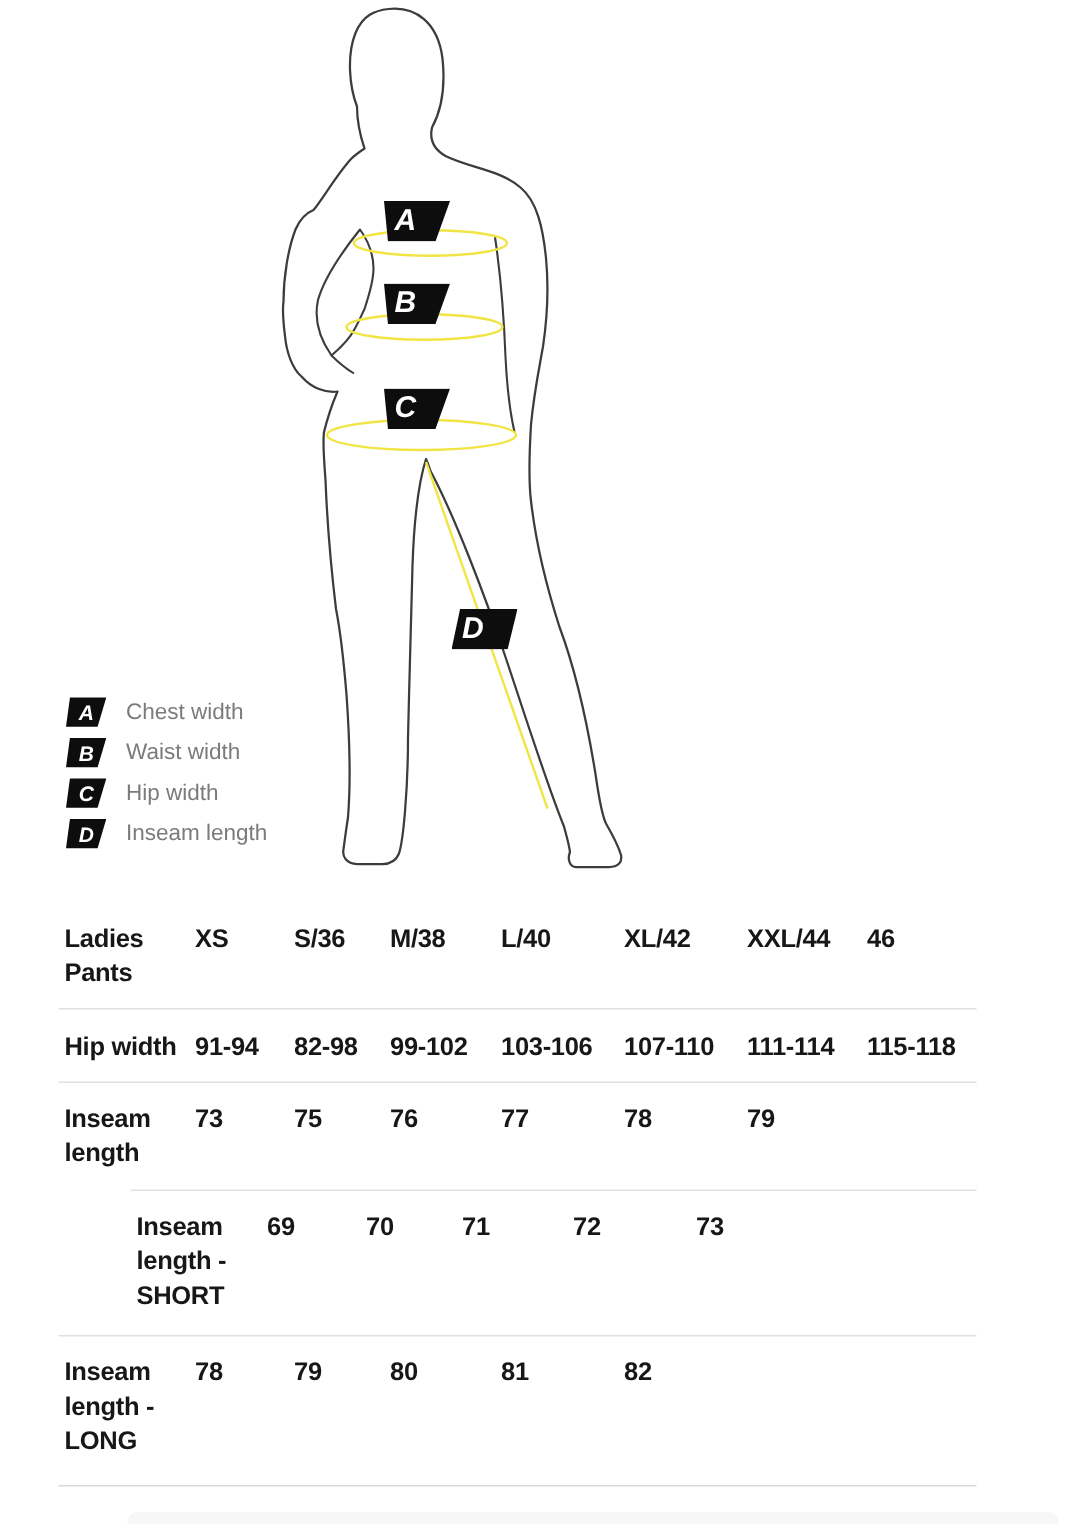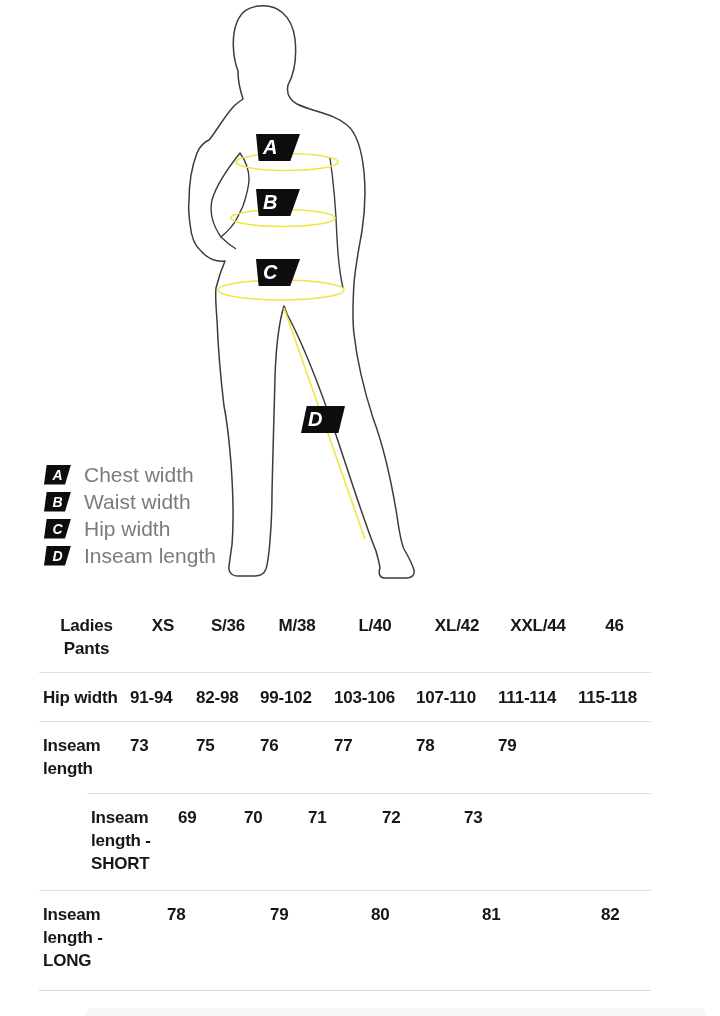--- a/index.html
+++ b/index.html
@@ -25,38 +25,38 @@
   
   .legend{position:absolute;left:44px;top:464px;display:flex;flex-direction:column;gap:6px;}
   .legend-row{display:flex;align-items:center;height:21px;}
   .badge-small{
     position:relative;width:27px;height:20px;background:#0d0d0d;color:#fff;
     clip-path:polygon(10% 0,100% 0,78% 100%,0 100%);
     display:flex;align-items:center;justify-content:center;
     font-weight:700;font-style:italic;font-size:14px;flex:0 0 auto;
   }
   .legend-label{
-    margin-left:13px;color:#7b7b7b;font-size:21px;line-height:21px;white-space:nowrap;
+    margin-left:13px;color:#7b7b7b;font-size:15px;line-height:21px;white-space:nowrap;
   }
   
   .size-table{
     position:absolute;left:39px;top:606px;width:612px;
     color:#171717;font-weight:700;font-size:17px;line-height:23px;letter-spacing:-0.2px;
   }
   .t-row{
     display:grid;
     grid-template-columns:91px 66px 64px 74px 82px 82px 80px 1fr;
   }
   .t-row > div:first-child{padding-left:4px;}
-  .r-header{padding:8px 0 12px 0;text-align:center;}
+  .r-header{padding:8px 0 12px 0;}
   .r-body{border-top:1px solid #e0e0e0;}
   .r-hip{padding:13px 0 12px 0;}
   .r-inseam{padding:12px 0 13px 0;}
   .r-short{padding:12px 0 15px 0;margin-left:48px;}
-  .r-long{padding:12px 0 18px 0;border-bottom:1px solid #dadada;gap:37px;}
+  .r-long{padding:12px 0 18px 0;border-bottom:1px solid #dadada;}
   
   .next-card{
     position:absolute;left:85px;right:14px;top:1008px;height:12px;
     background:#f7f7f7;border-radius:7px 7px 0 0;
   }
 </style>
 </head>
 <body>
 
 <div class="page">

